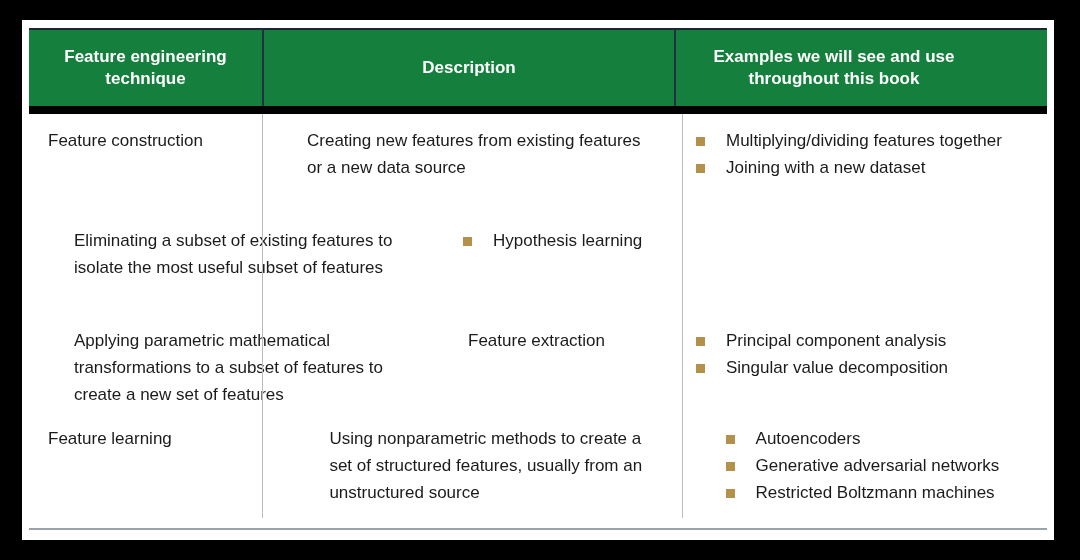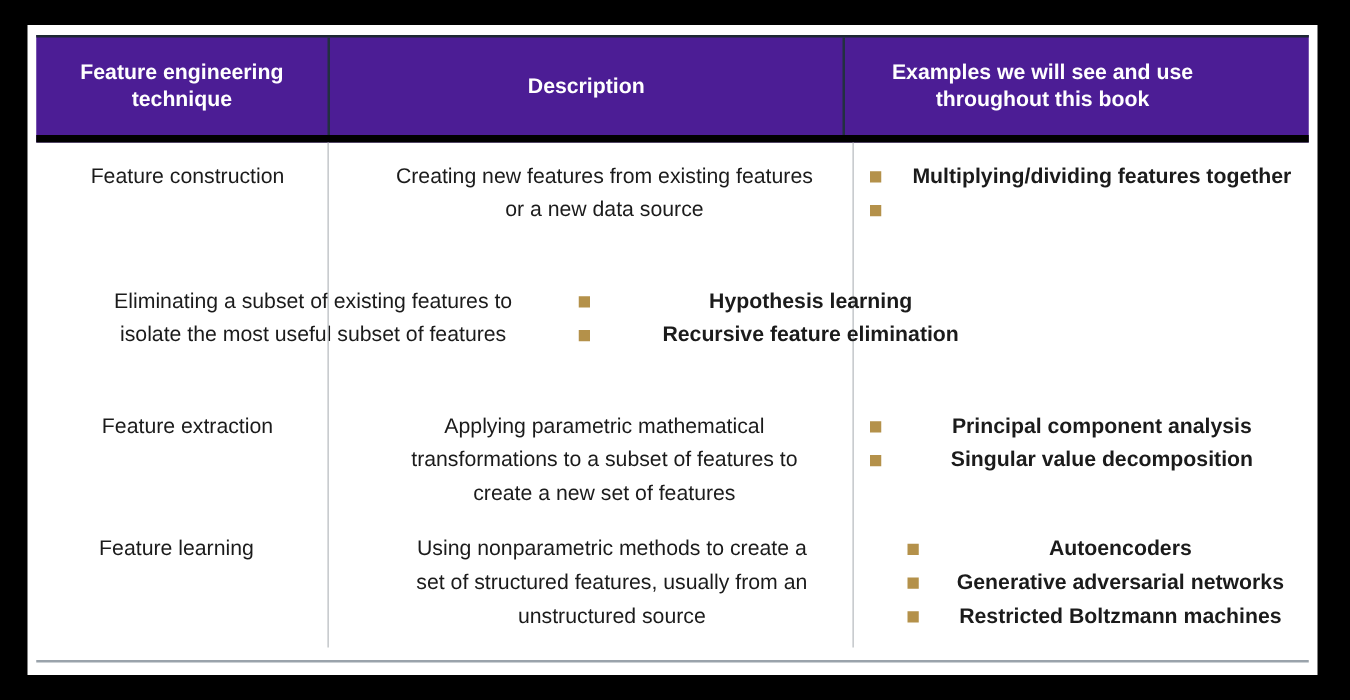--- a/index.html
+++ b/index.html
@@ -26,23 +26,23 @@
     left: 7px;
     top: 8px;
     width: 1018px;
     height: 500px;
   }
 
   
   .thead {
     display: flex;
     height: 86px;
-    background: #4c1d95;
+    background: #15803d;
     border-top: 2px solid #1d2733;
-    border-bottom: 6px solid #000000;
+    border-bottom: 8px solid #000000;
   }
   .thead .th {
     display: flex;
     align-items: center;
     justify-content: center;
     text-align: center;
     color: #ffffff;
     font-weight: bold;
     font-size: 17px;
     line-height: 1.28;
@@ -59,24 +59,24 @@
     position: absolute;
     top: 0;
     bottom: 0;
     width: 1px;
     background: #b8bcc0;
   }
   .vline.v1 { left: 233px; }
   .vline.v2 { left: 653px; }
 
   .row { display: flex; }
-  .row .td { padding-top: 14px; text-align: center; }
+  .row .td { padding-top: 14px; }
   .row .td.c0 { width: 233px; padding-left: 19px; padding-right: 10px; }
   .row .td.c1 { width: 420px; padding-left: 17px; padding-right: 22px; }
-  .row .td.c2 { width: 365px; padding-left: 12px; padding-right: 10px; font-weight: bold; }
+  .row .td.c2 { width: 365px; padding-left: 12px; padding-right: 10px; }
 
   .row.r0 { height: 100px; }
   .row.r1 { height: 100px; }
   .row.r2 { height: 98px; }
   .row.r3 { height: 106px; gap: 40px; }
 
   .cell-text {
     font-size: 17px;
     color: #1b1b1b;
     line-height: 1.58;
@@ -136,43 +136,42 @@
       <div class="row r0">
         <div class="td c0">
           <div class="cell-text">Feature construction</div>
         </div>
         <div class="td c1">
           <div class="cell-text desc">Creating new features from existing features or a new data source</div>
         </div>
         <div class="td c2">
           <ul class="bullets">
             <li><span class="sq"></span><span>Multiplying/dividing features together</span></li>
-            <li><span class="sq"></span></li>
+            <li><span class="sq"></span><span>Joining with a new dataset</span></li>
           </ul>
         </div>
       </div>
 
       <div class="row r1">
         <div class="td c1">
           <div class="cell-text desc">Eliminating a subset of existing features to isolate the most useful subset of features</div>
         </div>
         <div class="td c2">
           <ul class="bullets">
             <li><span class="sq"></span><span>Hypothesis learning</span></li>
-            <li><span class="sq"></span><span>Recursive feature elimination</span></li>
           </ul>
         </div>
       </div>
 
       <div class="row r2">
+        <div class="td c1">
+          <div class="cell-text desc">Applying parametric mathematical transformations to a subset of features to create a new set of features</div>
+        </div>
         <div class="td c0">
           <div class="cell-text">Feature extraction</div>
-        </div>
-        <div class="td c1">
-          <div class="cell-text desc">Applying parametric mathematical transformations to a subset of features to create a new set of features</div>
         </div>
         <div class="td c2">
           <ul class="bullets">
             <li><span class="sq"></span><span>Principal component analysis</span></li>
             <li><span class="sq"></span><span>Singular value decomposition</span></li>
           </ul>
         </div>
       </div>
 
       <div class="row r3">

